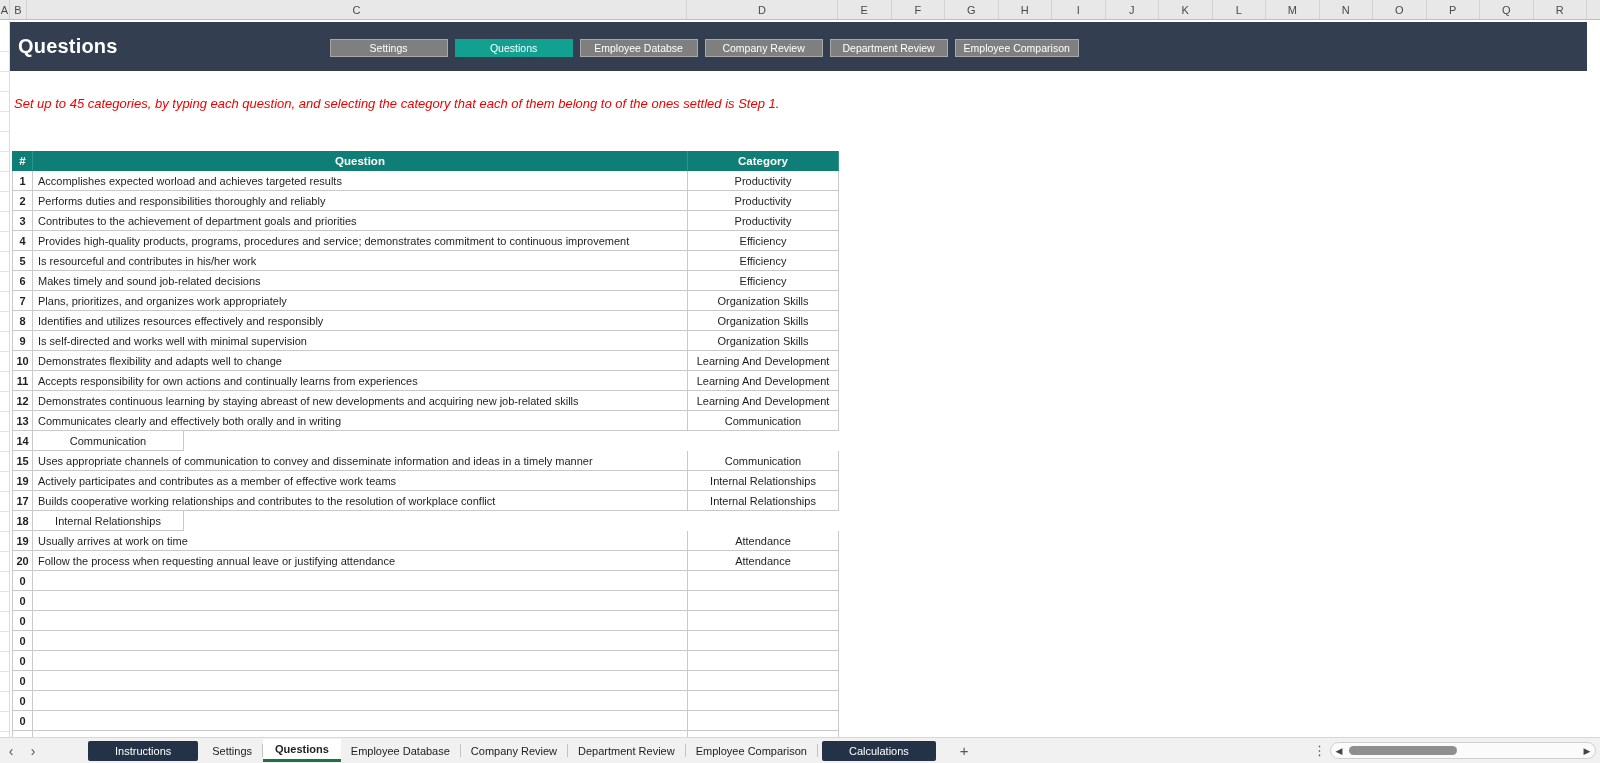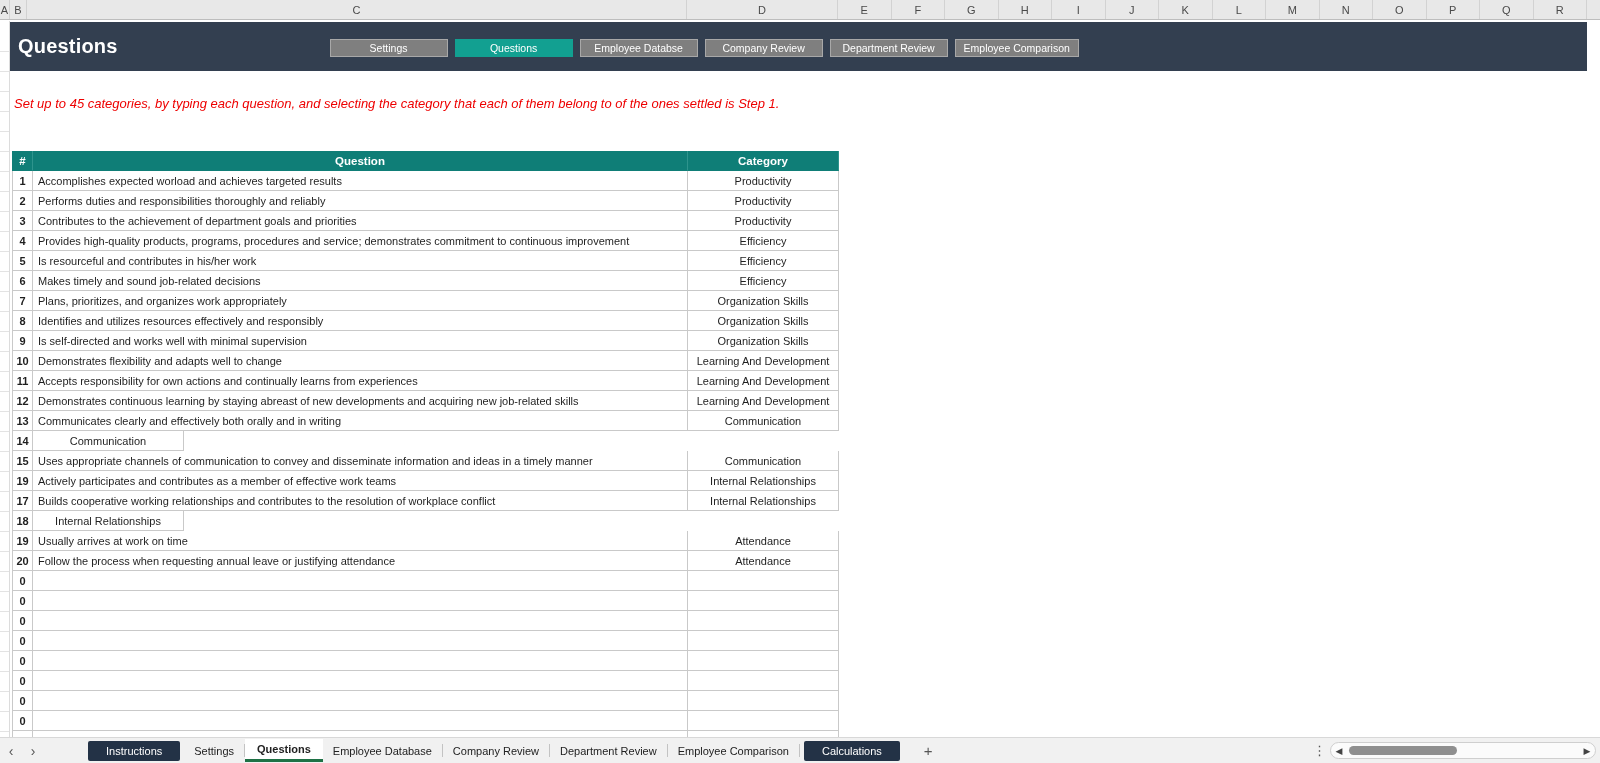--- a/index.html
+++ b/index.html
@@ -45,21 +45,21 @@
   .thead .cell{background:#0F7E77;color:#fff;font-weight:bold;font-size:11.5px;
                border-color:#0F7E77;border-right-color:#2E948D;justify-content:center;}
 
   
   .tab-bar{position:absolute;left:0;bottom:0;width:1600px;height:26px;background:#F1F1F1;
            border-top:1px solid #D8D8D8;display:flex;align-items:center;box-sizing:border-box;}
   .nav-arrow{color:#555;font-size:14px;width:22px;text-align:center;cursor:pointer;line-height:26px;}
   .tabs{display:flex;align-items:center;height:100%;margin-left:40px;}
   .stab{font-size:11px;color:#222;padding:0 10px;height:100%;display:flex;align-items:center;
         cursor:pointer;white-space:nowrap;}
-  .stab.dark{background:#233246;color:#fff;height:20px;border-radius:2px;margin:0 4px;padding:0 18px;}
+  .stab.dark{background:#233246;color:#fff;height:20px;border-radius:2px;margin:0 4px;padding:0 27px;}
   .stab.active{background:#ffffff;font-weight:bold;height:23px;align-self:flex-start;margin-top:1px;
                border-bottom:3px solid #1E7145;box-sizing:border-box;padding:0 12px;}
   .tsep{width:1px;height:13px;background:#C3C3C3;flex:0 0 auto;}
   .add-btn{margin-left:20px;color:#555;font-size:15px;cursor:pointer;}
   .dots{position:absolute;left:1313px;bottom:5px;color:#555;font-size:13px;letter-spacing:0;
         line-height:14px;cursor:pointer;}
   .hscroll{position:absolute;left:1330px;bottom:4px;width:266px;height:17px;border:1px solid #CFCFCF;
            border-radius:9px;background:#FBFBFB;display:flex;align-items:center;box-sizing:border-box;}
   .sc-arrow{width:16px;text-align:center;font-size:9px;color:#444;cursor:pointer;}
   .sc-thumb{height:9px;width:108px;background:#8F8F8F;border-radius:5px;margin-left:2px;cursor:pointer;}

